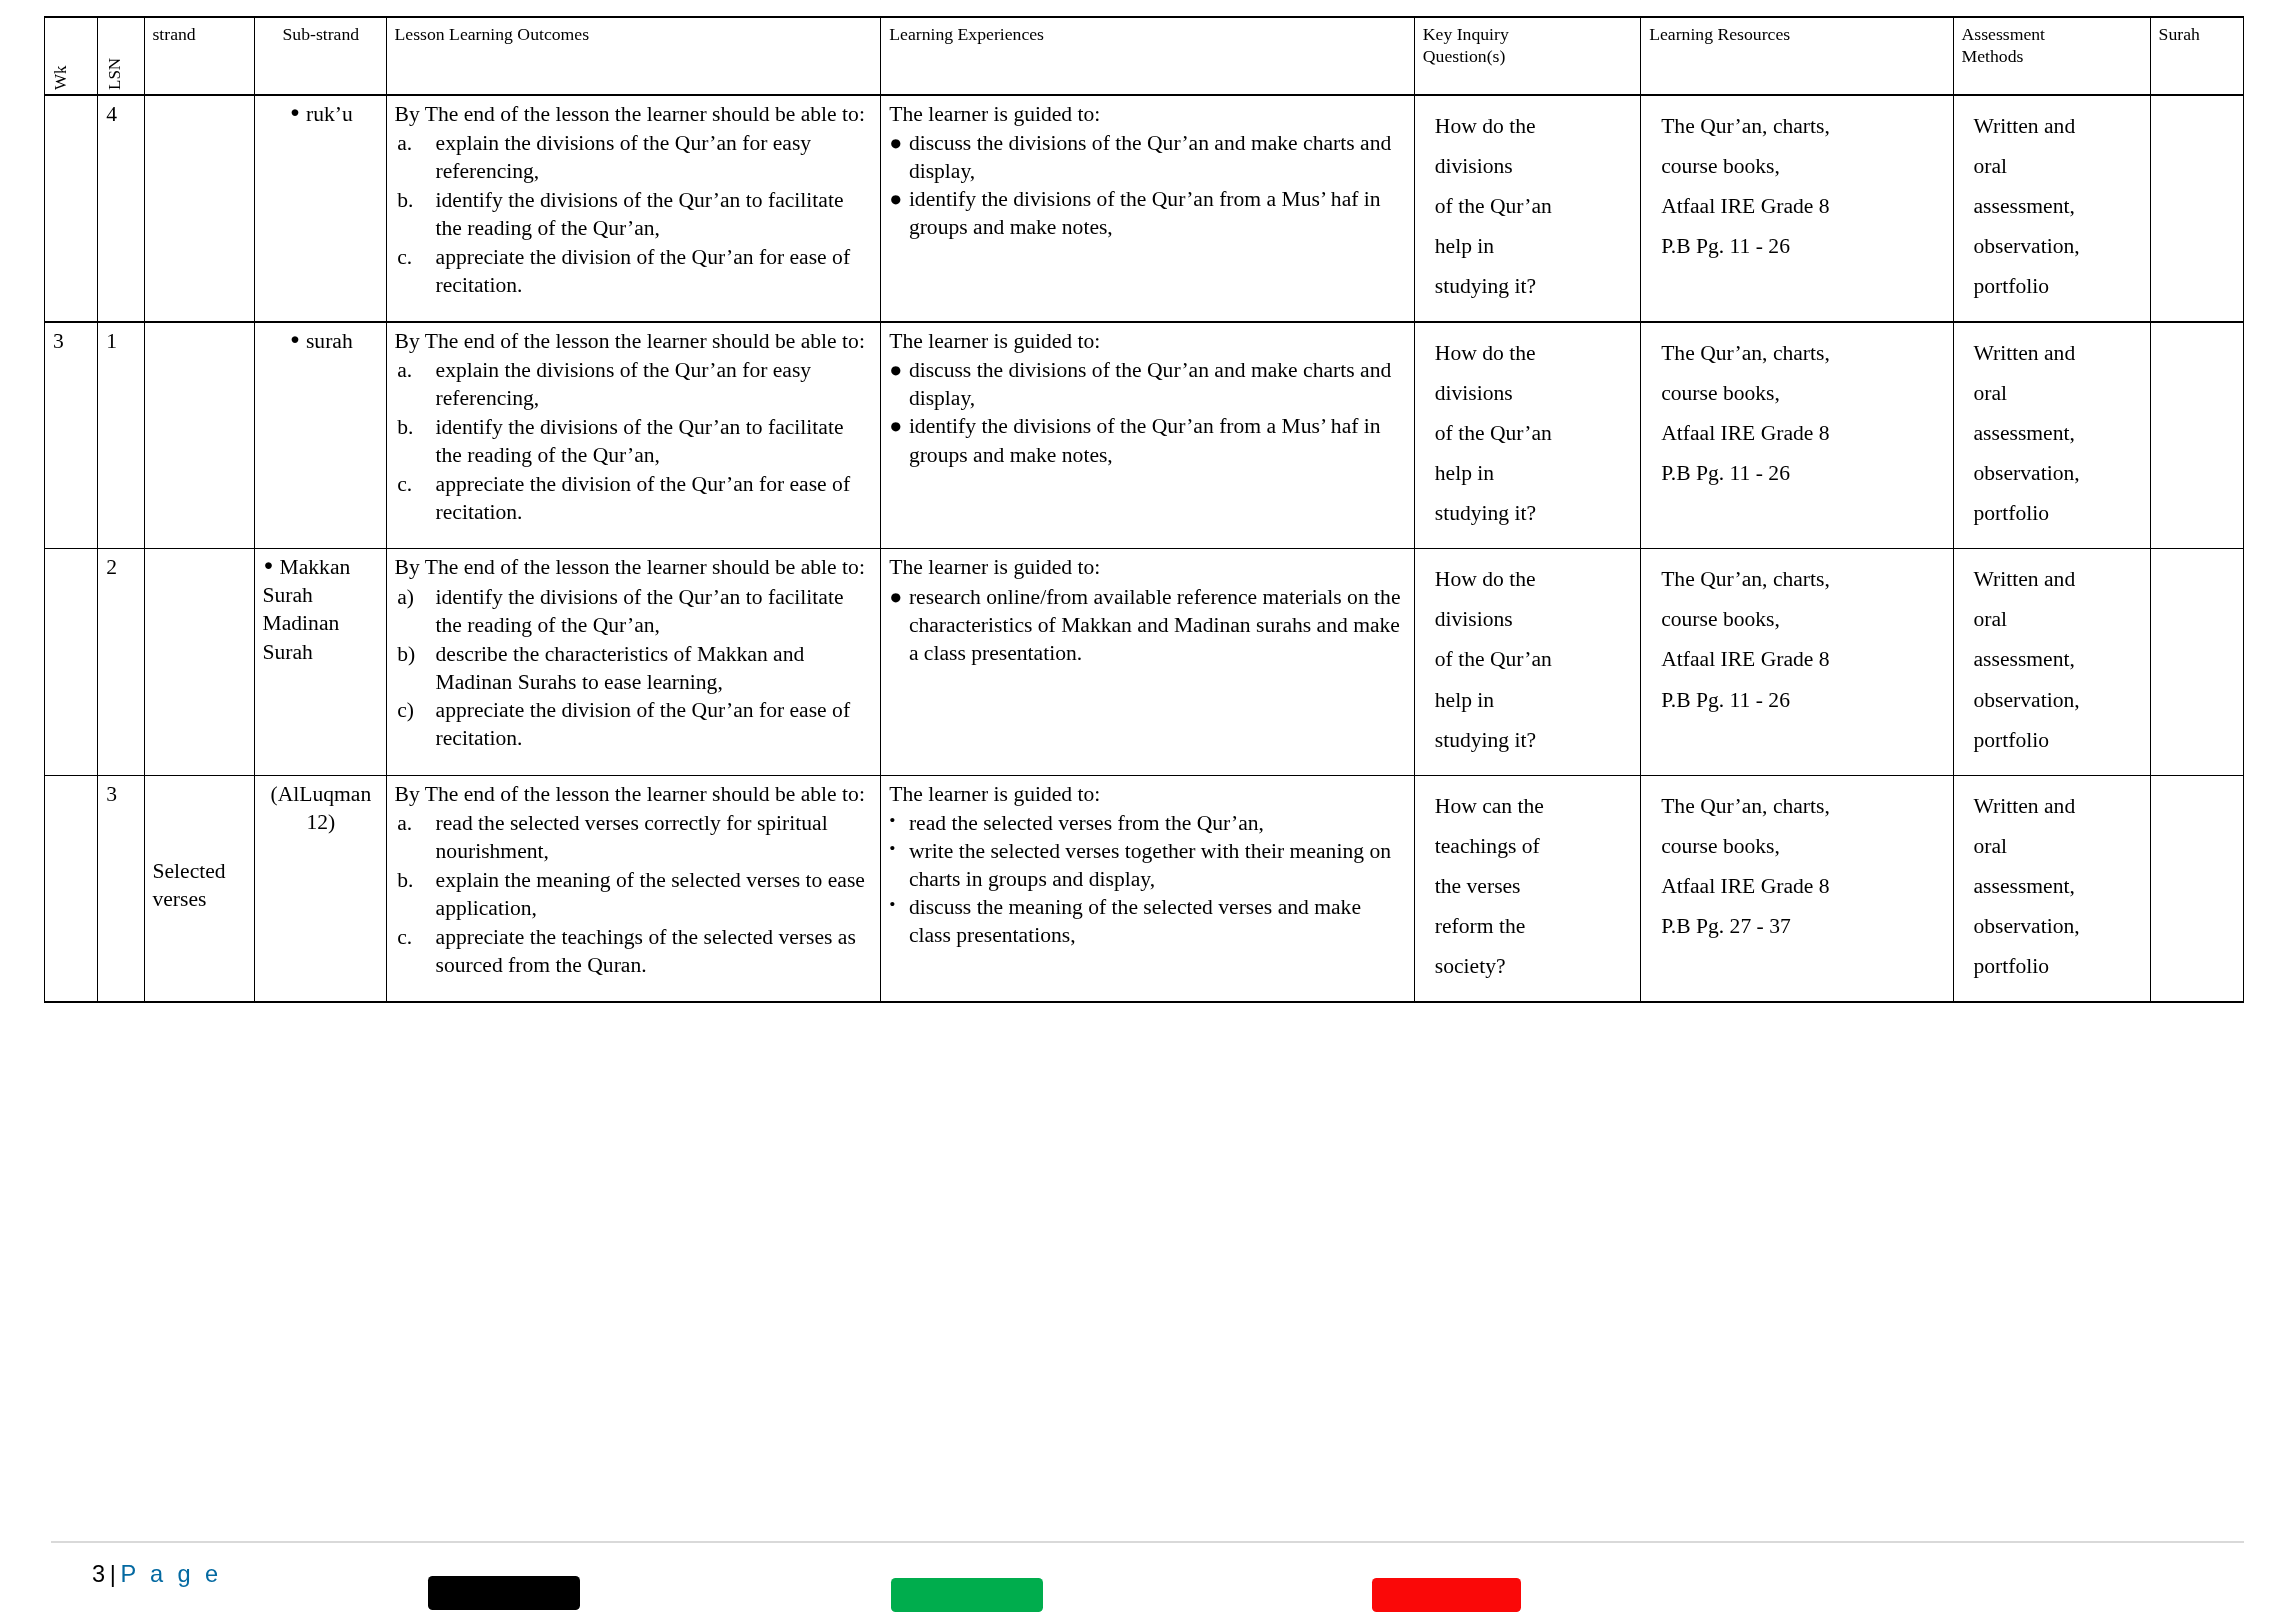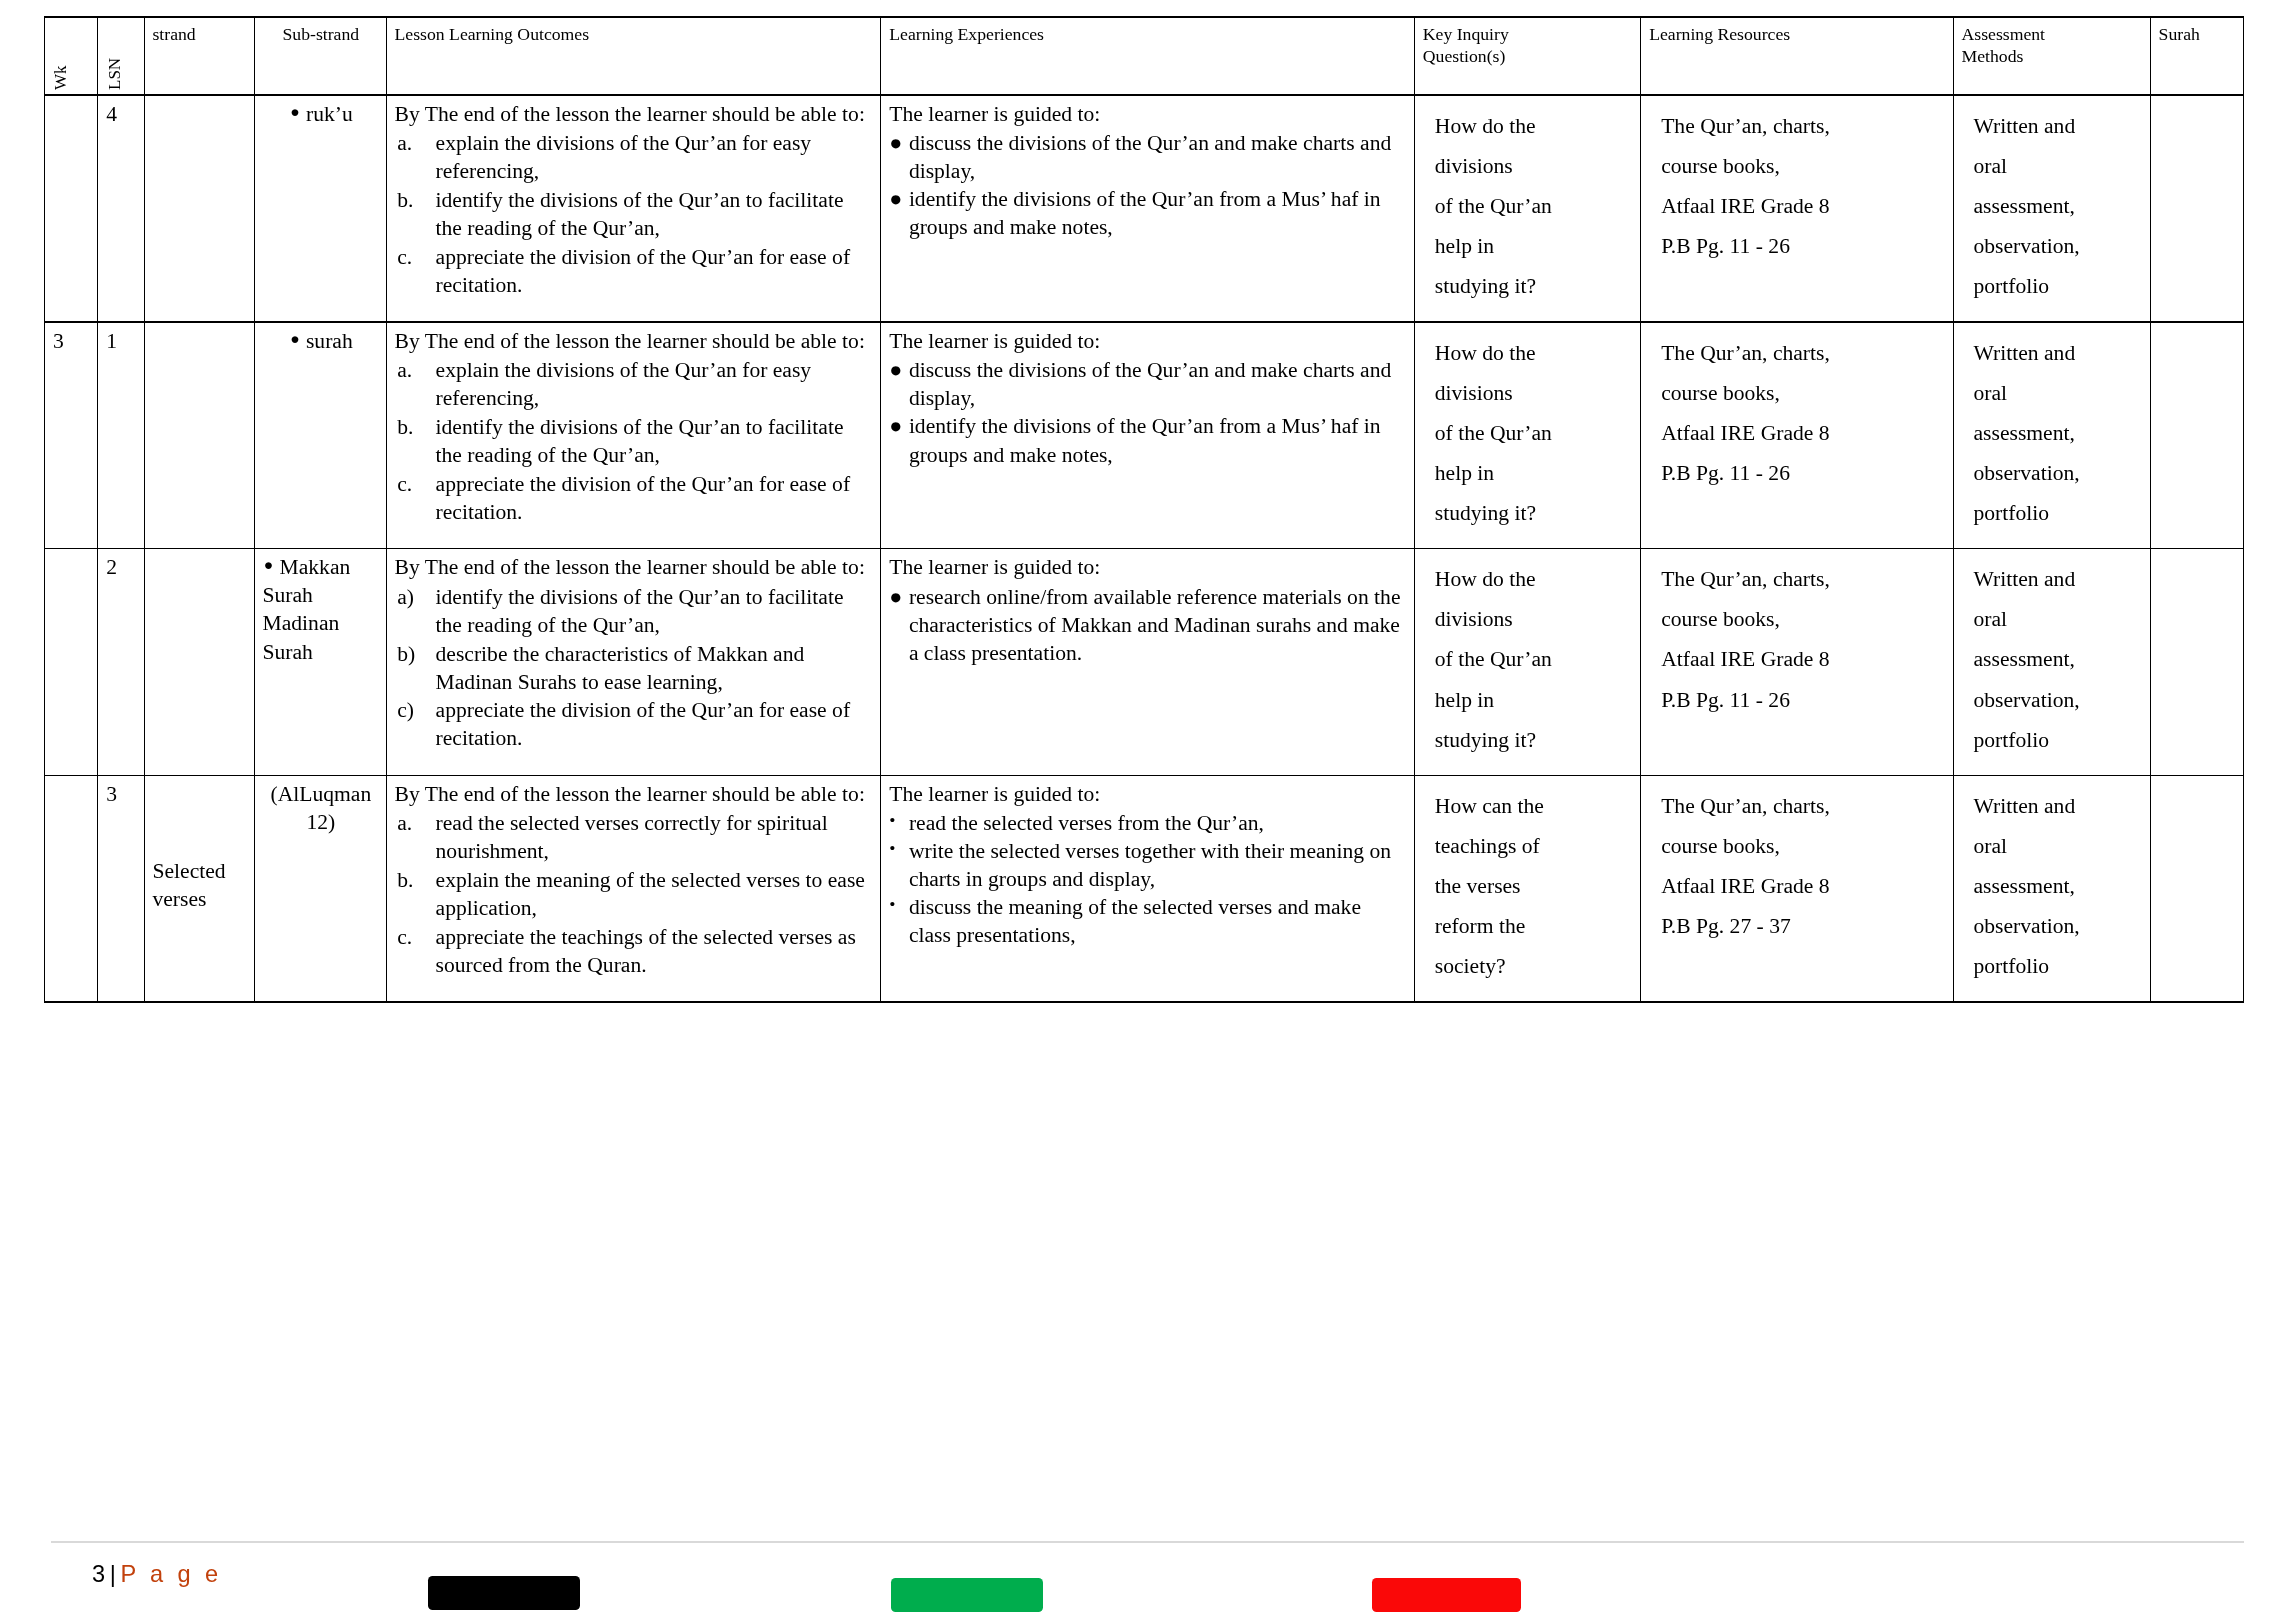--- a/index.html
+++ b/index.html
@@ -147,21 +147,21 @@
     position: absolute;
     left: 92px;
     top: 1561px;
     font-family: "Liberation Sans", "DejaVu Sans", sans-serif;
     font-size: 23.6px;
     letter-spacing: 0.7px;
     white-space: nowrap;
   }
   .folio .num { color: #000; }
   .folio .bar { color: #000; padding: 0 3.9px; }
-  .folio .word { color: #c2410c; letter-spacing: 3.9px; }
+  .folio .word { color: #0369a1; letter-spacing: 3.9px; }
 
   .chip {
     position: absolute;
     height: 34px;
     border-radius: 4.6px;
   }
   .chip-black { left: 428px; top: 1576px; width: 152px; background: #000000; }
   .chip-green { left: 891px; top: 1578px; width: 152px; background: #00ad4d; }
   .chip-red   { left: 1372px; top: 1578px; width: 149px; background: #fa0808; }
 </style>

